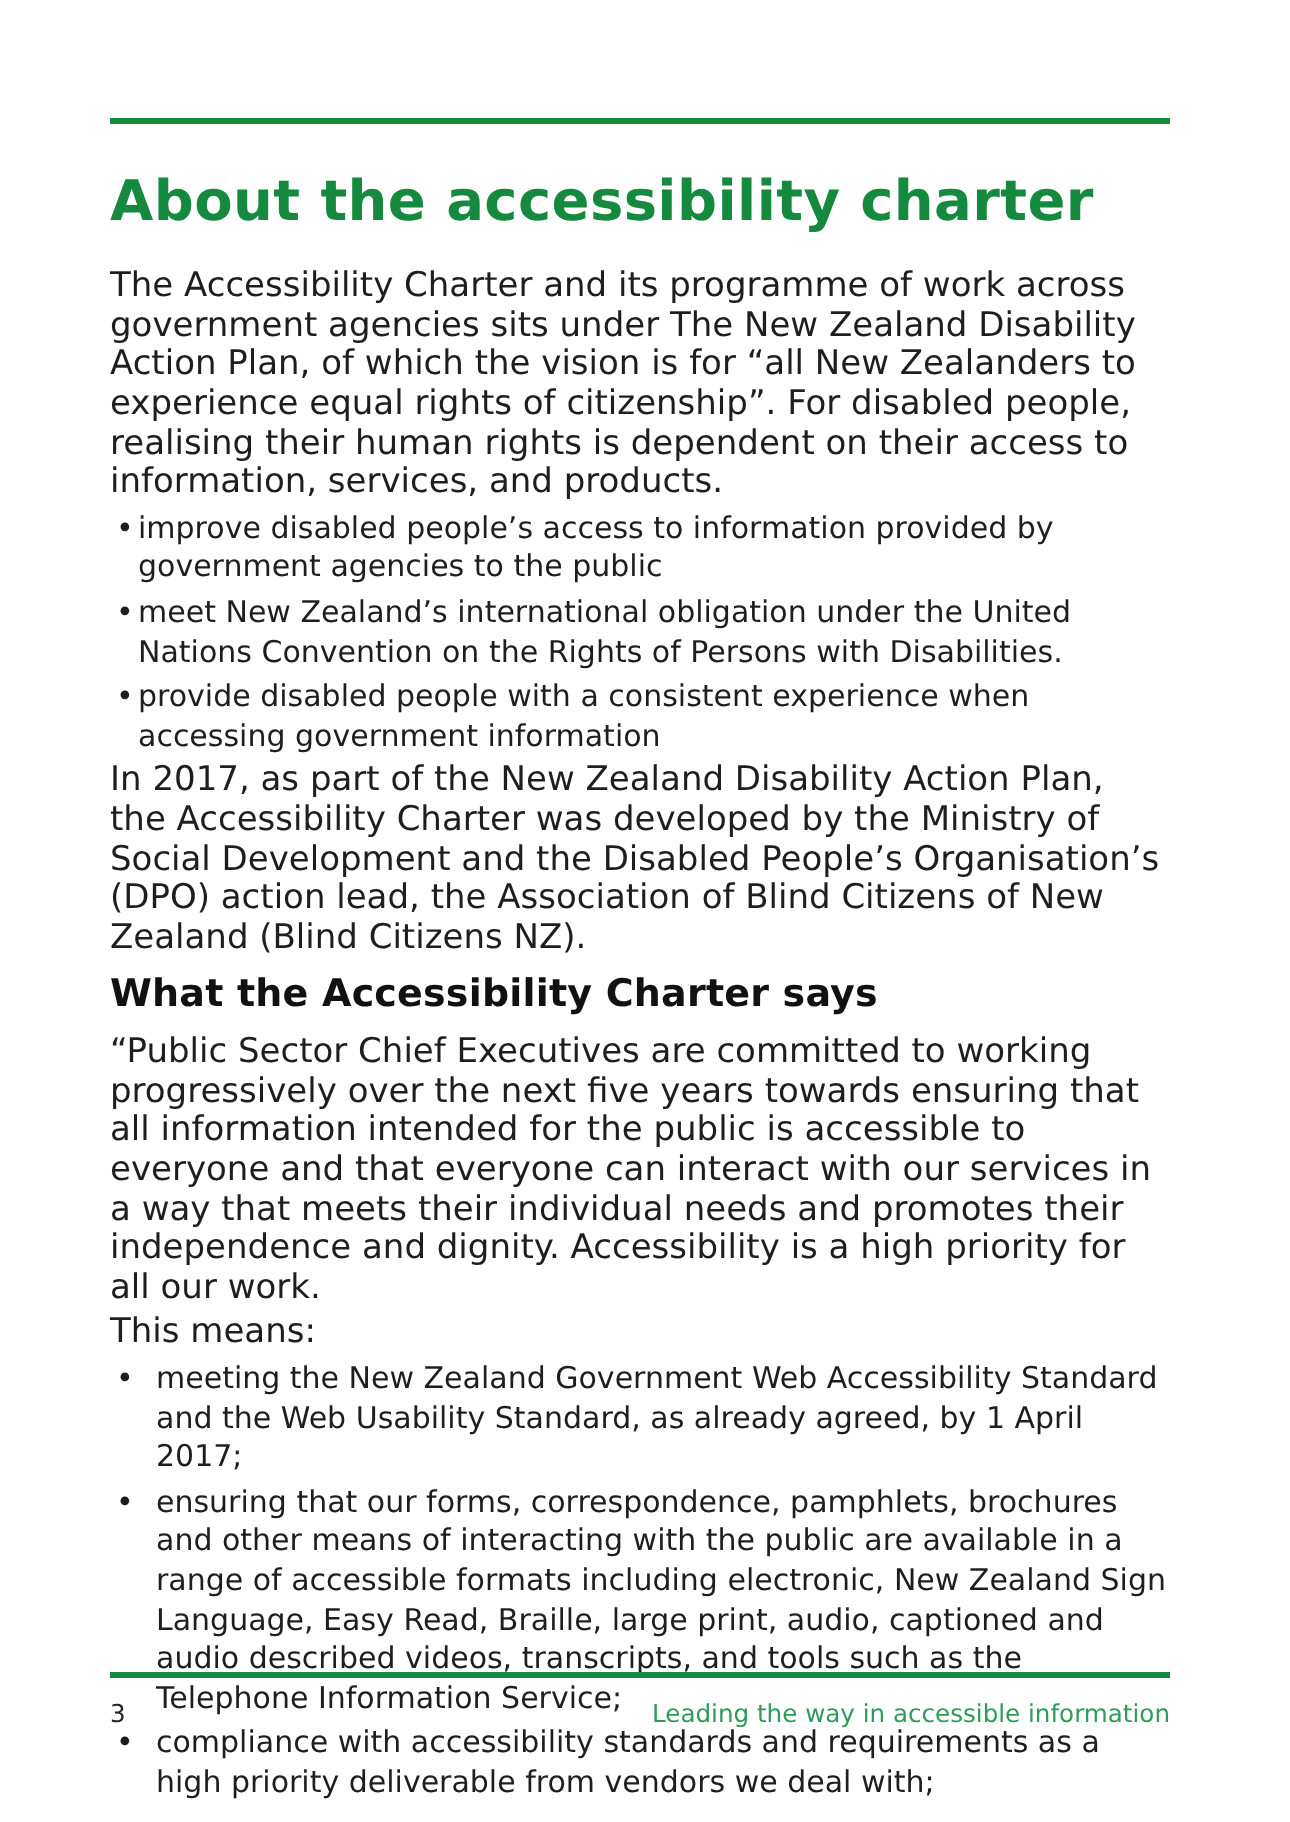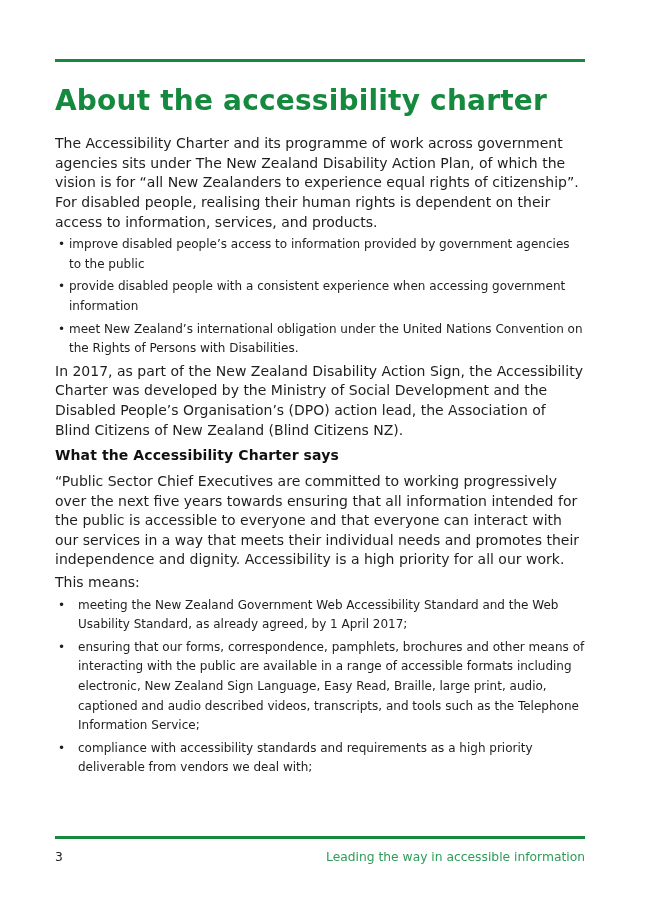--- a/index.html
+++ b/index.html
@@ -28,44 +28,44 @@
   }
   h1.doc-title {
     margin: 23px 0 17px;
     font-size: 28px;
     line-height: 1.15;
     font-weight: bold;
     color: var(--green);
     letter-spacing: 0.2px;
   }
   .body-text p {
-    font-size: 14px;
+    font-size: 17px;
     line-height: 19.6px;
     margin: 0 0 3px;
   }
   ul.bullets {
     list-style: none;
     margin: 2px 0 3px;
   }
   ul.bullets li {
     position: relative;
-    font-size: 12px;
+    font-size: 15px;
     line-height: 19.6px;
     margin-bottom: 3px;
   }
   ul.list-narrow li { padding-left: 14px; }
   ul.list-wide li { padding-left: 23px; }
   ul.bullets li::before {
     content: "\2022";
     position: absolute;
     left: 3px;
     top: 0;
   }
   h2.section-heading {
-    font-size: 14px;
+    font-size: 19px;
     font-weight: bold;
     color: #111;
     margin: 7px 0 9px;
     letter-spacing: 0.1px;
   }
   .footer {
     position: absolute;
     left: 55px;
     right: 60px;
     top: 836px;
@@ -93,25 +93,25 @@
 
   <h1 class="doc-title">About the accessibility charter</h1>
 
   <div class="body-text">
 
     <p>The Accessibility Charter and its programme of work across government agencies sits under The New Zealand Disability Action Plan, of which the vision is for “all New Zealanders to experience equal rights of citizenship”. For disabled people, realising their human rights is dependent on their access to information, services, and products.</p>
 
 
     <ul class="bullets list-narrow">
       <li>improve disabled people’s access to information provided by government agencies to the public</li>
+      <li>meet New Zealand’s international obligation under the United Nations Convention on the Rights of Persons with Disabilities.</li>
       <li>provide disabled people with a consistent experience when accessing government information</li>
-      <li>meet New Zealand’s international obligation under the United Nations Convention on the Rights of Persons with Disabilities.</li>
     </ul>
 
-    <p>In 2017, as part of the New Zealand Disability Action Sign, the Accessibility Charter was developed by the Ministry of Social Development and the Disabled People’s Organisation’s (DPO) action lead, the Association of Blind Citizens of New Zealand (Blind Citizens NZ).</p>
+    <p>In 2017, as part of the New Zealand Disability Action Plan, the Accessibility Charter was developed by the Ministry of Social Development and the Disabled People’s Organisation’s (DPO) action lead, the Association of Blind Citizens of New Zealand (Blind Citizens NZ).</p>
 
 
     <h2 class="section-heading">What the Accessibility Charter says</h2>
 
     <p>“Public Sector Chief Executives are committed to working progressively over the next five years towards ensuring that all information intended for the public is accessible to everyone and that everyone can interact with our services in a way that meets their individual needs and promotes their independence and dignity. Accessibility is a high priority for all our work.</p>
 
     <p>This means:</p>
 
     <ul class="bullets list-wide">
       <li>meeting the New Zealand Government Web Accessibility Standard and the Web Usability Standard, as already agreed, by 1 April 2017;</li>

